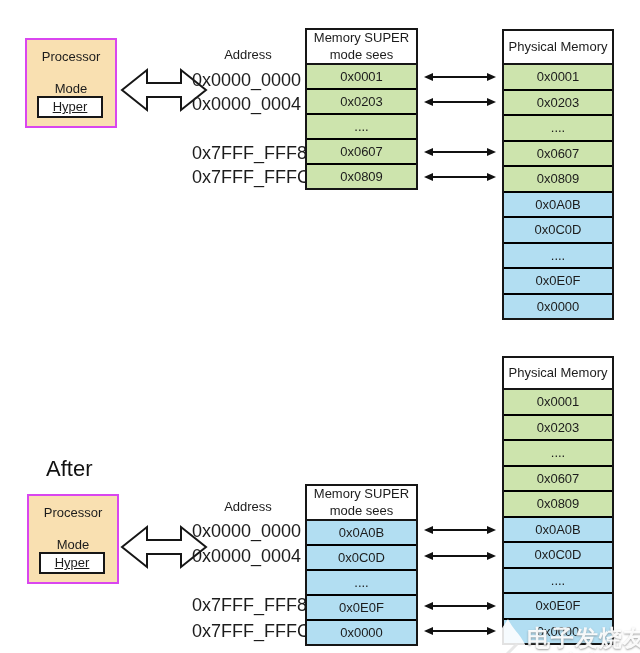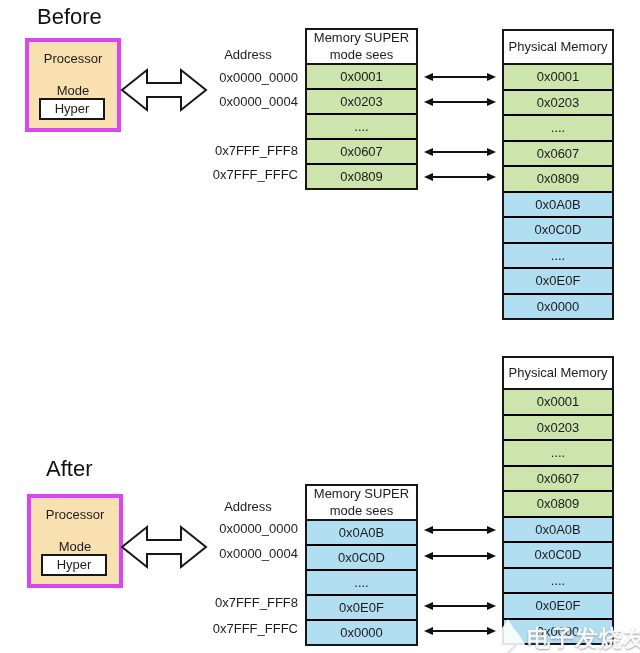--- a/index.html
+++ b/index.html
@@ -5,35 +5,35 @@
   html,body { margin:0; padding:0; background:#fff; }
   .canvas {
     position:relative; width:640px; height:653px; background:#ffffff;
     font-family:"Liberation Sans", sans-serif; color:#1c1c1c; overflow:hidden;
   }
   .section-title { position:absolute; font-size:22px; color:#111; }
 
   
   .proc-box {
     position:absolute; width:88px; height:86px;
-    background:#f9e0b1; border:4px solid #d946ef;
+    background:#f9e0b1; border:2px solid #d946ef;
     text-align:center; font-size:13px;
   }
   .proc-line1 { margin-top:9px; }
   .proc-line2 { margin-top:17px; }
   .hyper-box {
     position:absolute; left:10px; top:56px; width:62px; height:18px;
-    background:#ffffff; border:2px solid #161616; line-height:18px; font-size:13px;
+    background:#ffffff; border:2px solid #161616; line-height:18px; font-size:13px;text-decoration:underline;
   }
 
   
   .big-arrow { position:absolute; width:88px; height:46px; }
 
   
-  .addr { position:absolute; left:192px; width:106px; text-align:right; font-size:13px; white-space:nowrap; }
+  .addr { position:absolute; left:192px; width:106px; text-align:right; font-size:18px; white-space:nowrap; }
   .addr-hdr { position:absolute; left:200px; width:96px; text-align:center; font-size:13px; }
 
   
   .mtable { position:absolute; border:2px solid #161616; background:#fff; }
   .mtable .hdr {
     display:flex; align-items:center; justify-content:center; text-align:center;
     font-size:13px; line-height:1.3; background:#fff; border-bottom:2px solid #161616;
   }
   .mtable .cell {
     display:flex; align-items:center; justify-content:center;
@@ -66,21 +66,20 @@
   .wm-url {
     position:absolute; left:42px; top:32px; font-size:14px; font-weight:bold; white-space:nowrap;
     color:rgba(255,255,255,0.92); text-shadow:0 1px 2px rgba(110,110,110,0.65);
   }
 </style>
 </head>
 <body>
 
 <div class="canvas">
 
-  <div class="section-title" style="left:37px; top:4px;">Before</div>
 
   <div class="proc-box" style="left:25px; top:38px;">
     <div class="proc-line1">Processor</div>
     <div class="proc-line2">Mode</div>
     <div class="hyper-box">Hyper</div>
   </div>
 
   <svg class="big-arrow" style="left:120px; top:67px;" viewBox="0 0 88 46">
     <polygon points="2,23 27,3 27,16 61,16 61,3 86,23 61,43 61,30 27,30 27,43" fill="#ffffff" stroke="#161616" stroke-width="2" stroke-linejoin="miter"></polygon>
   </svg>

